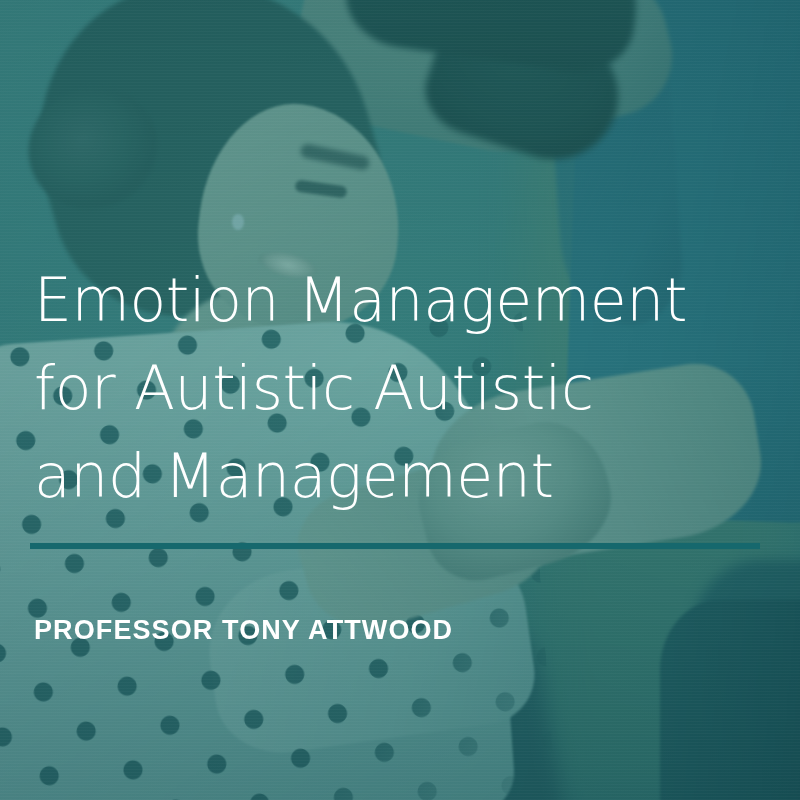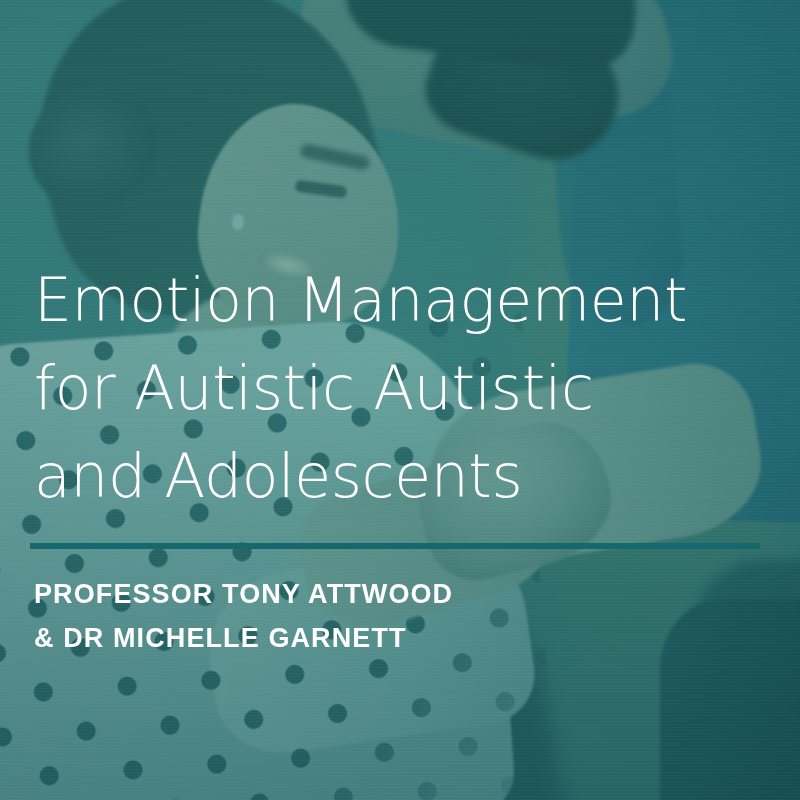--- a/index.html
+++ b/index.html
@@ -328,21 +328,21 @@
     position: absolute;
     left: 34px;
     top: 572px;
     color: #ffffff;
     font-family: "Liberation Sans", sans-serif;
     font-weight: bold;
     font-size: 27px;
     line-height: 44px;
     letter-spacing: 1.1px;
   }
-  .presenters .pline { display: block; white-space: nowrap; }
+  .presenters .pline { display: block; white-space: nowrap; margin-top: 36px; }
 </style>
 </head>
 <body>
 
 <div id="card">
 
   <div class="photo">
     <div class="wall"></div>
     <div class="wall-warm"></div>
 
@@ -377,24 +377,23 @@
     <div class="tint"></div>
     <div class="tint2"></div>
     <div class="grain"></div>
   </div>
 
   <div class="content">
 
     <div class="title">
       <span class="tline">Emotion Management</span>
       <span class="tline">for Autistic Autistic</span>
-      <span class="tline">and Adolescents</span>
+      <span class="tline">and Management</span>
     </div>
 
     <div class="rule"></div>
 
     <div class="presenters">
       <span class="pline">PROFESSOR TONY ATTWOOD</span>
-      <span class="pline">&amp; DR MICHELLE GARNETT</span>
     </div>
 
   </div>
 </div>
 
 </body></html>

